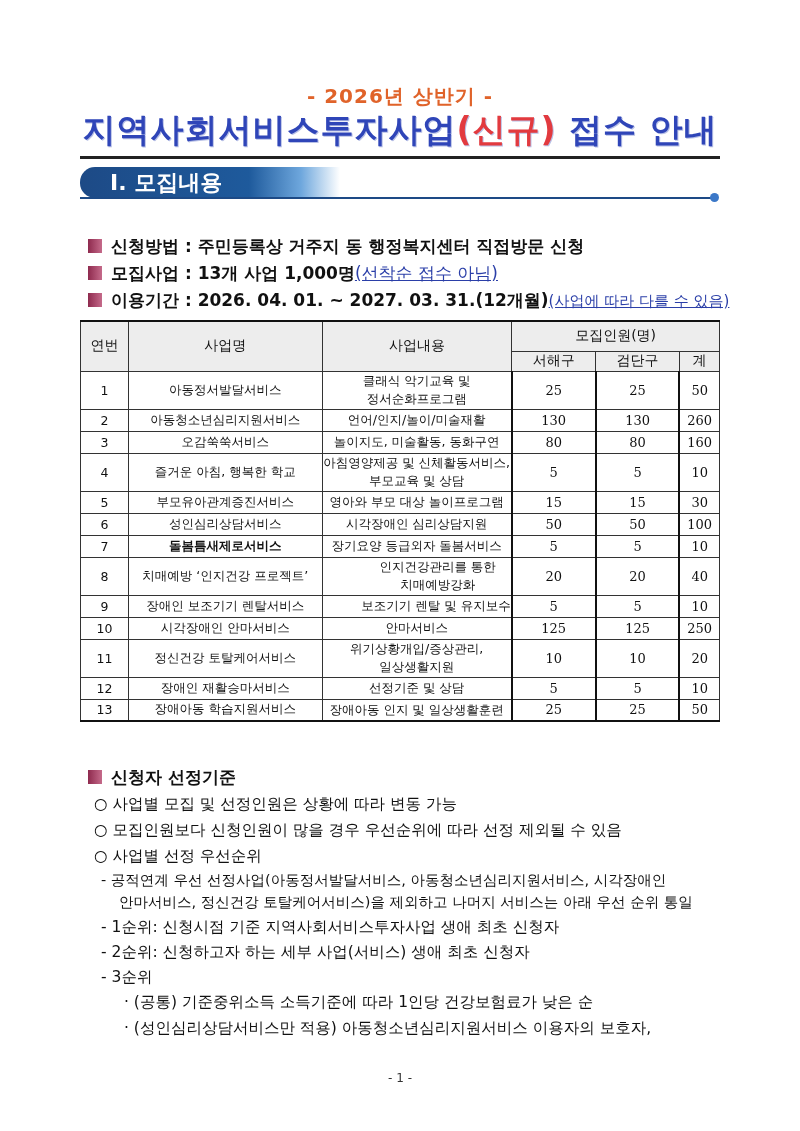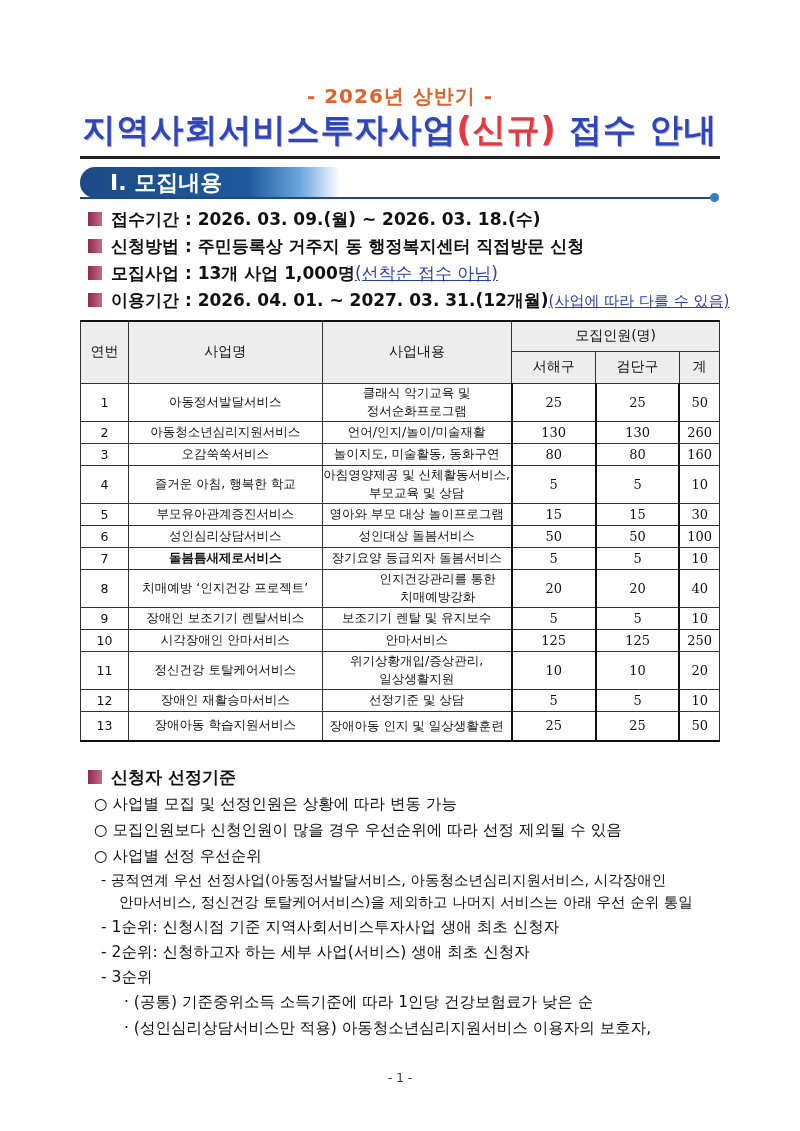--- a/index.html
+++ b/index.html
@@ -21,21 +21,21 @@
   .section-dot { position: absolute; top: 193px; left: 710px; width: 9px; height: 9px; border-radius: 50%; background: #3b78c8; }
   .info { position: absolute; left: 88px; width: 660px; font-size: 17px; font-weight: bold; white-space: nowrap; }
   .sq { display: inline-block; width: 14px; height: 14px; margin-right: 9px; vertical-align: -1px;
     background: linear-gradient(90deg, #8e2a4e, #c56a8a); }
   .link { color: #2b3fa8; text-decoration: underline; font-weight: normal; }
   table.t { position: absolute; left: 80px; top: 320px; width: 640px; border-collapse: collapse;
     font-size: 12.5px; text-align: center; }
   table.t th { background: #ededed; font-weight: normal; font-size: 14px; border: 1px solid #333; }
   table.t td { border: 1px solid #333; }
   table.t tr.head1 th { height: 30px; }
-  table.t tr.head2 th { height: 32px; }
+  table.t tr.head2 th { height: 20px; }
   table.t td.num { font-family: "DejaVu Serif", serif; font-size: 13px; }
   table.t .thick { border-left: 2px solid #111; border-right: 2px solid #111; }
   table.t { border-top: 2px solid #111; border-bottom: 2px solid #111; }
   .crit-head { position: absolute; left: 88px; top: 766px; font-size: 17px; font-weight: bold; }
   .line { position: absolute; font-size: 15.5px; white-space: nowrap; }
   .line.sm { font-size: 14.5px; }
   .footer { position: absolute; top: 1071px; left: 0; width: 800px; text-align: center; font-size: 12px; color: #333; }
 </style>
 </head>
 <body>
@@ -46,23 +46,20 @@
     <span>지역사회서비스투자사업</span><span class="accent">(신규)</span><span> 접수 안내</span>
   </div>
   <div class="title-rule"></div>
 
   <div class="section-band">
     <span class="label">Ⅰ. 모집내용</span>
   </div>
   <div class="section-rule"></div>
   <div class="section-dot"></div>
 
-  <div class="info" style="top:208px">
-    <span class="sq"></span><span>접수기간</span> <span>: 2026. 03. 09.(월) ~ 2026. 03. 18.(수)</span>
-  </div>
   <div class="info" style="top:235px">
     <span class="sq"></span><span>신청방법</span> <span>: 주민등록상 거주지 동 행정복지센터 직접방문 신청</span>
   </div>
   <div class="info" style="top:262px">
     <span class="sq"></span><span>모집사업</span> <span>: 13개 사업 1,000명</span><span class="link">(선착순 접수 아님)</span>
   </div>
   <div class="info" style="top:289px">
     <span class="sq"></span><span>이용기간</span> <span>: 2026. 04. 01. ~ 2027. 03. 31.(12개월)</span><span class="link" style="font-size:15px">(사업에 따라 다를 수 있음)</span>
   </div>
 
@@ -127,21 +124,21 @@
           <td style="white-space: pre-line;">5</td>
           <td style="white-space: pre-line;">부모유아관계증진서비스</td>
           <td style="white-space: pre-line; line-height: 1.45;">영아와 부모 대상 놀이프로그램</td>
           <td class="num thick" style="white-space: pre-line;">15</td>
           <td class="num thick" style="white-space: pre-line;">15</td>
           <td class="num" style="white-space: pre-line;">30</td>
         </tr>
         <tr style="height: 22px;">
           <td style="white-space: pre-line;">6</td>
           <td style="white-space: pre-line;">성인심리상담서비스</td>
-          <td style="white-space: pre-line; line-height: 1.45;">성인대상 돌봄서비스</td>
+          <td style="white-space: pre-line; line-height: 1.45;">시각장애인 심리상담지원</td>
           <td class="num thick" style="white-space: pre-line;">50</td>
           <td class="num thick" style="white-space: pre-line;">50</td>
           <td class="num" style="white-space: pre-line;">100</td>
         </tr>
         <tr style="height: 22px;">
           <td style="white-space: pre-line;">7</td>
           <td style="white-space: pre-line; font-weight: bold;">돌봄틈새제로서비스</td>
           <td style="white-space: pre-line; line-height: 1.45;">장기요양 등급외자 돌봄서비스</td>
           <td class="num thick" style="white-space: pre-line;">5</td>
           <td class="num thick" style="white-space: pre-line;">5</td>
@@ -152,21 +149,21 @@
           <td style="white-space: pre-line;">치매예방 ‘인지건강 프로젝트’</td>
           <td style="white-space: pre-line; line-height: 1.45; padding-left: 42px;">인지건강관리를 통한
 치매예방강화</td>
           <td class="num thick" style="white-space: pre-line;">20</td>
           <td class="num thick" style="white-space: pre-line;">20</td>
           <td class="num" style="white-space: pre-line;">40</td>
         </tr>
         <tr style="height: 22px;">
           <td style="white-space: pre-line;">9</td>
           <td style="white-space: pre-line;">장애인 보조기기 렌탈서비스</td>
-          <td style="white-space: pre-line; line-height: 1.45;">보조기기 렌탈 및 유지보수</td>
+          <td style="white-space: pre-line; line-height: 1.45; text-align: right;">보조기기 렌탈 및 유지보수</td>
           <td class="num thick" style="white-space: pre-line;">5</td>
           <td class="num thick" style="white-space: pre-line;">5</td>
           <td class="num" style="white-space: pre-line;">10</td>
         </tr>
         <tr style="height: 22px;">
           <td style="white-space: pre-line;">10</td>
           <td style="white-space: pre-line;">시각장애인 안마서비스</td>
           <td style="white-space: pre-line; line-height: 1.45;">안마서비스</td>
           <td class="num thick" style="white-space: pre-line;">125</td>
           <td class="num thick" style="white-space: pre-line;">125</td>
@@ -182,21 +179,21 @@
           <td class="num" style="white-space: pre-line;">20</td>
         </tr>
         <tr style="height: 22px;">
           <td style="white-space: pre-line;">12</td>
           <td style="white-space: pre-line;">장애인 재활승마서비스</td>
           <td style="white-space: pre-line; line-height: 1.45;">선정기준 및 상담</td>
           <td class="num thick" style="white-space: pre-line;">5</td>
           <td class="num thick" style="white-space: pre-line;">5</td>
           <td class="num" style="white-space: pre-line;">10</td>
         </tr>
-        <tr style="height: 30px;">
+        <tr style="height: 22px;">
           <td style="white-space: pre-line;">13</td>
           <td style="white-space: pre-line;">장애아동 학습지원서비스</td>
           <td style="white-space: pre-line; line-height: 1.45;">장애아동 인지 및 일상생활훈련</td>
           <td class="num thick" style="white-space: pre-line;">25</td>
           <td class="num thick" style="white-space: pre-line;">25</td>
           <td class="num" style="white-space: pre-line;">50</td>
         </tr>
       </tbody>
   </table>
 

